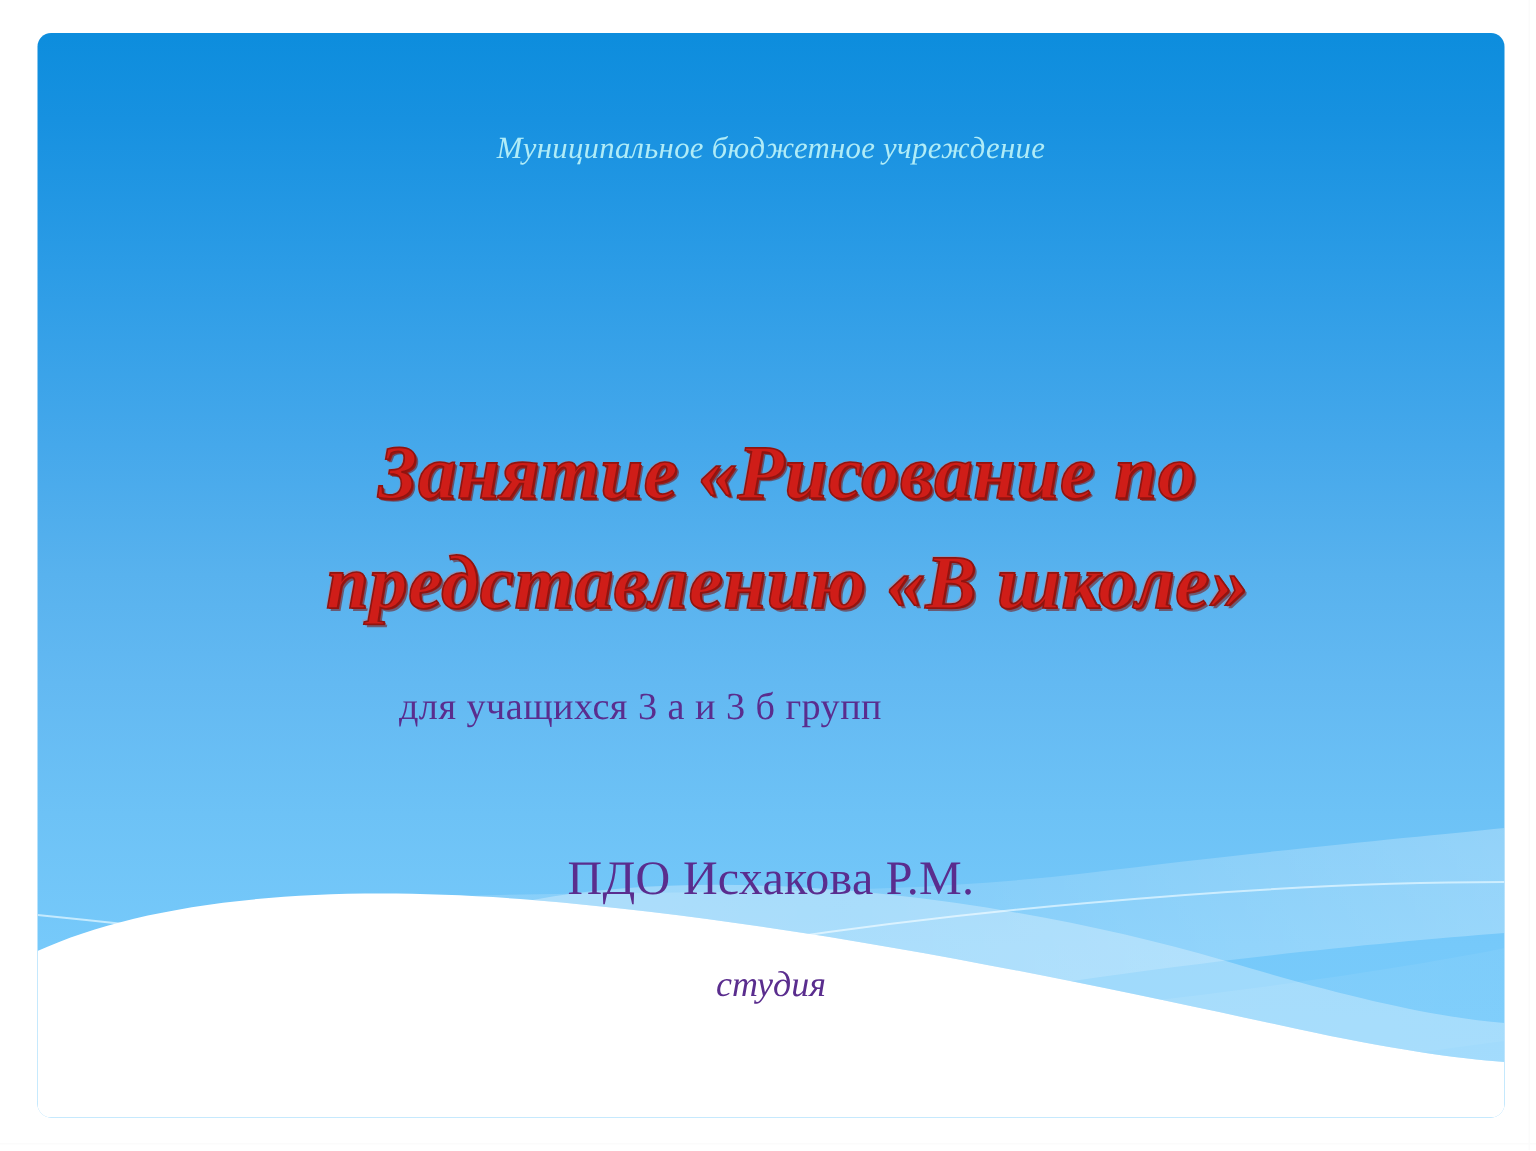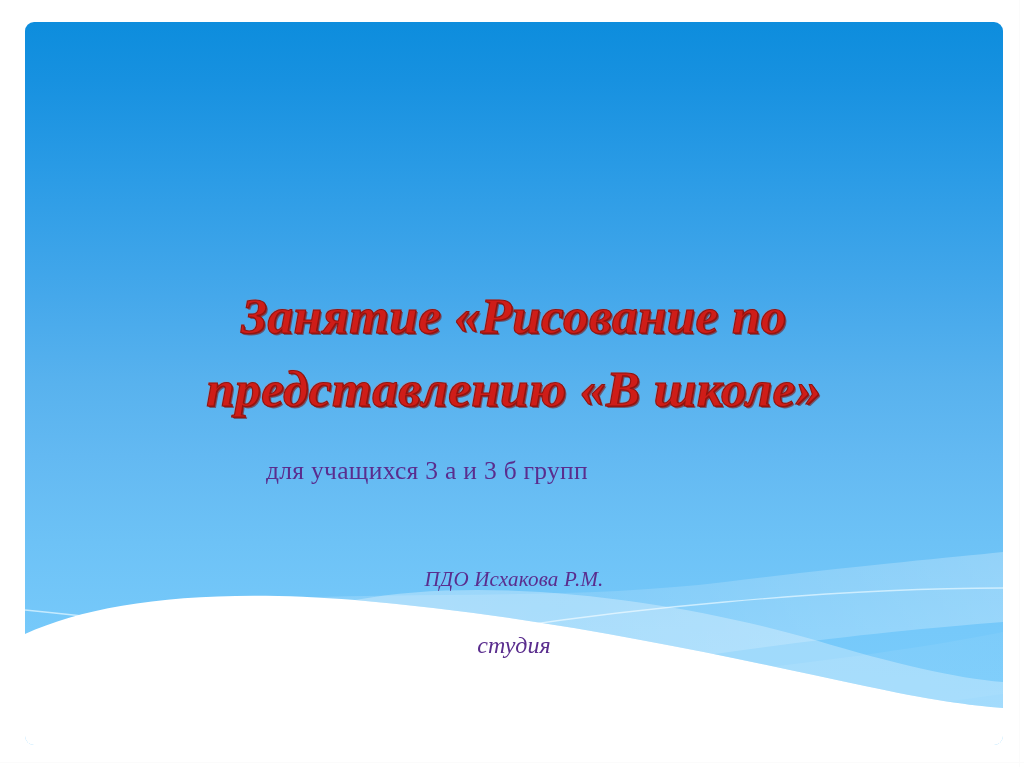--- a/index.html
+++ b/index.html
@@ -95,20 +95,21 @@
     font-style: italic;
   }
 
   .title-block {
     position: absolute;
     left: 0;
     top: 258px;
     width: 978px;
     text-align: center;
     line-height: 1.0;
+    padding-left: 11px;
   }
   .title-line {
     display: block;
     font-family: "Liberation Serif", "DejaVu Serif", serif;
     font-style: italic;
     font-weight: bold;
     font-size: 51px;
     letter-spacing: .5px;
     color: #cf1d18;
     white-space: nowrap;
@@ -140,24 +141,23 @@
     width: 978px;
     text-align: center;
   }
   .footer-line {
     display: block;
     font-family: "Liberation Serif", "DejaVu Serif", serif;
     color: #5a2d8e;
     white-space: nowrap;
   }
   .footer-line.author {
-    font-size: 21px;
+    font-size: 32px;
     letter-spacing: .2px;
     margin-bottom: 40px;
-    font-style: italic;
   }
   .footer-line.studio {
     font-style: italic;
     font-size: 24px;
     margin-bottom: 38px;
   }
   .footer-line.studio-name {
     font-style: italic;
     font-size: 26.5px;
   }
@@ -198,20 +198,21 @@
       <path fill="none" stroke="#d8f2ff" stroke-opacity="0.8" stroke-width="1.3" d="M0,588 C180,606 380,634 560,662 C700,684 860,700 978,704"></path>
 
       <path fill="#ffffff" d="M0,612 C70,580 180,566 330,578 C520,594 700,634 840,664
                C900,677 948,684 978,686 L978,723 L0,723 Z"></path>
 
       <path fill="#ffffff" fill-opacity="0.30" d="M330,578 C520,594 700,634 840,664 C900,677 948,684 978,686
                L978,660 C930,656 870,642 790,618 C660,580 470,552 330,578 Z"></path>
     </svg>
 
     <div class="header-block">
+      <span class="header-line">Муниципальное бюджетное учреждение</span>
     </div>
 
     <div class="title-block">
       <span class="title-line">Занятие «Рисование по</span>
       <span class="title-line">представлению «В школе»</span>
     </div>
 
     <div class="subtitle">для учащихся 3 а и 3 б групп</div>
 
     <div class="footer-block">

